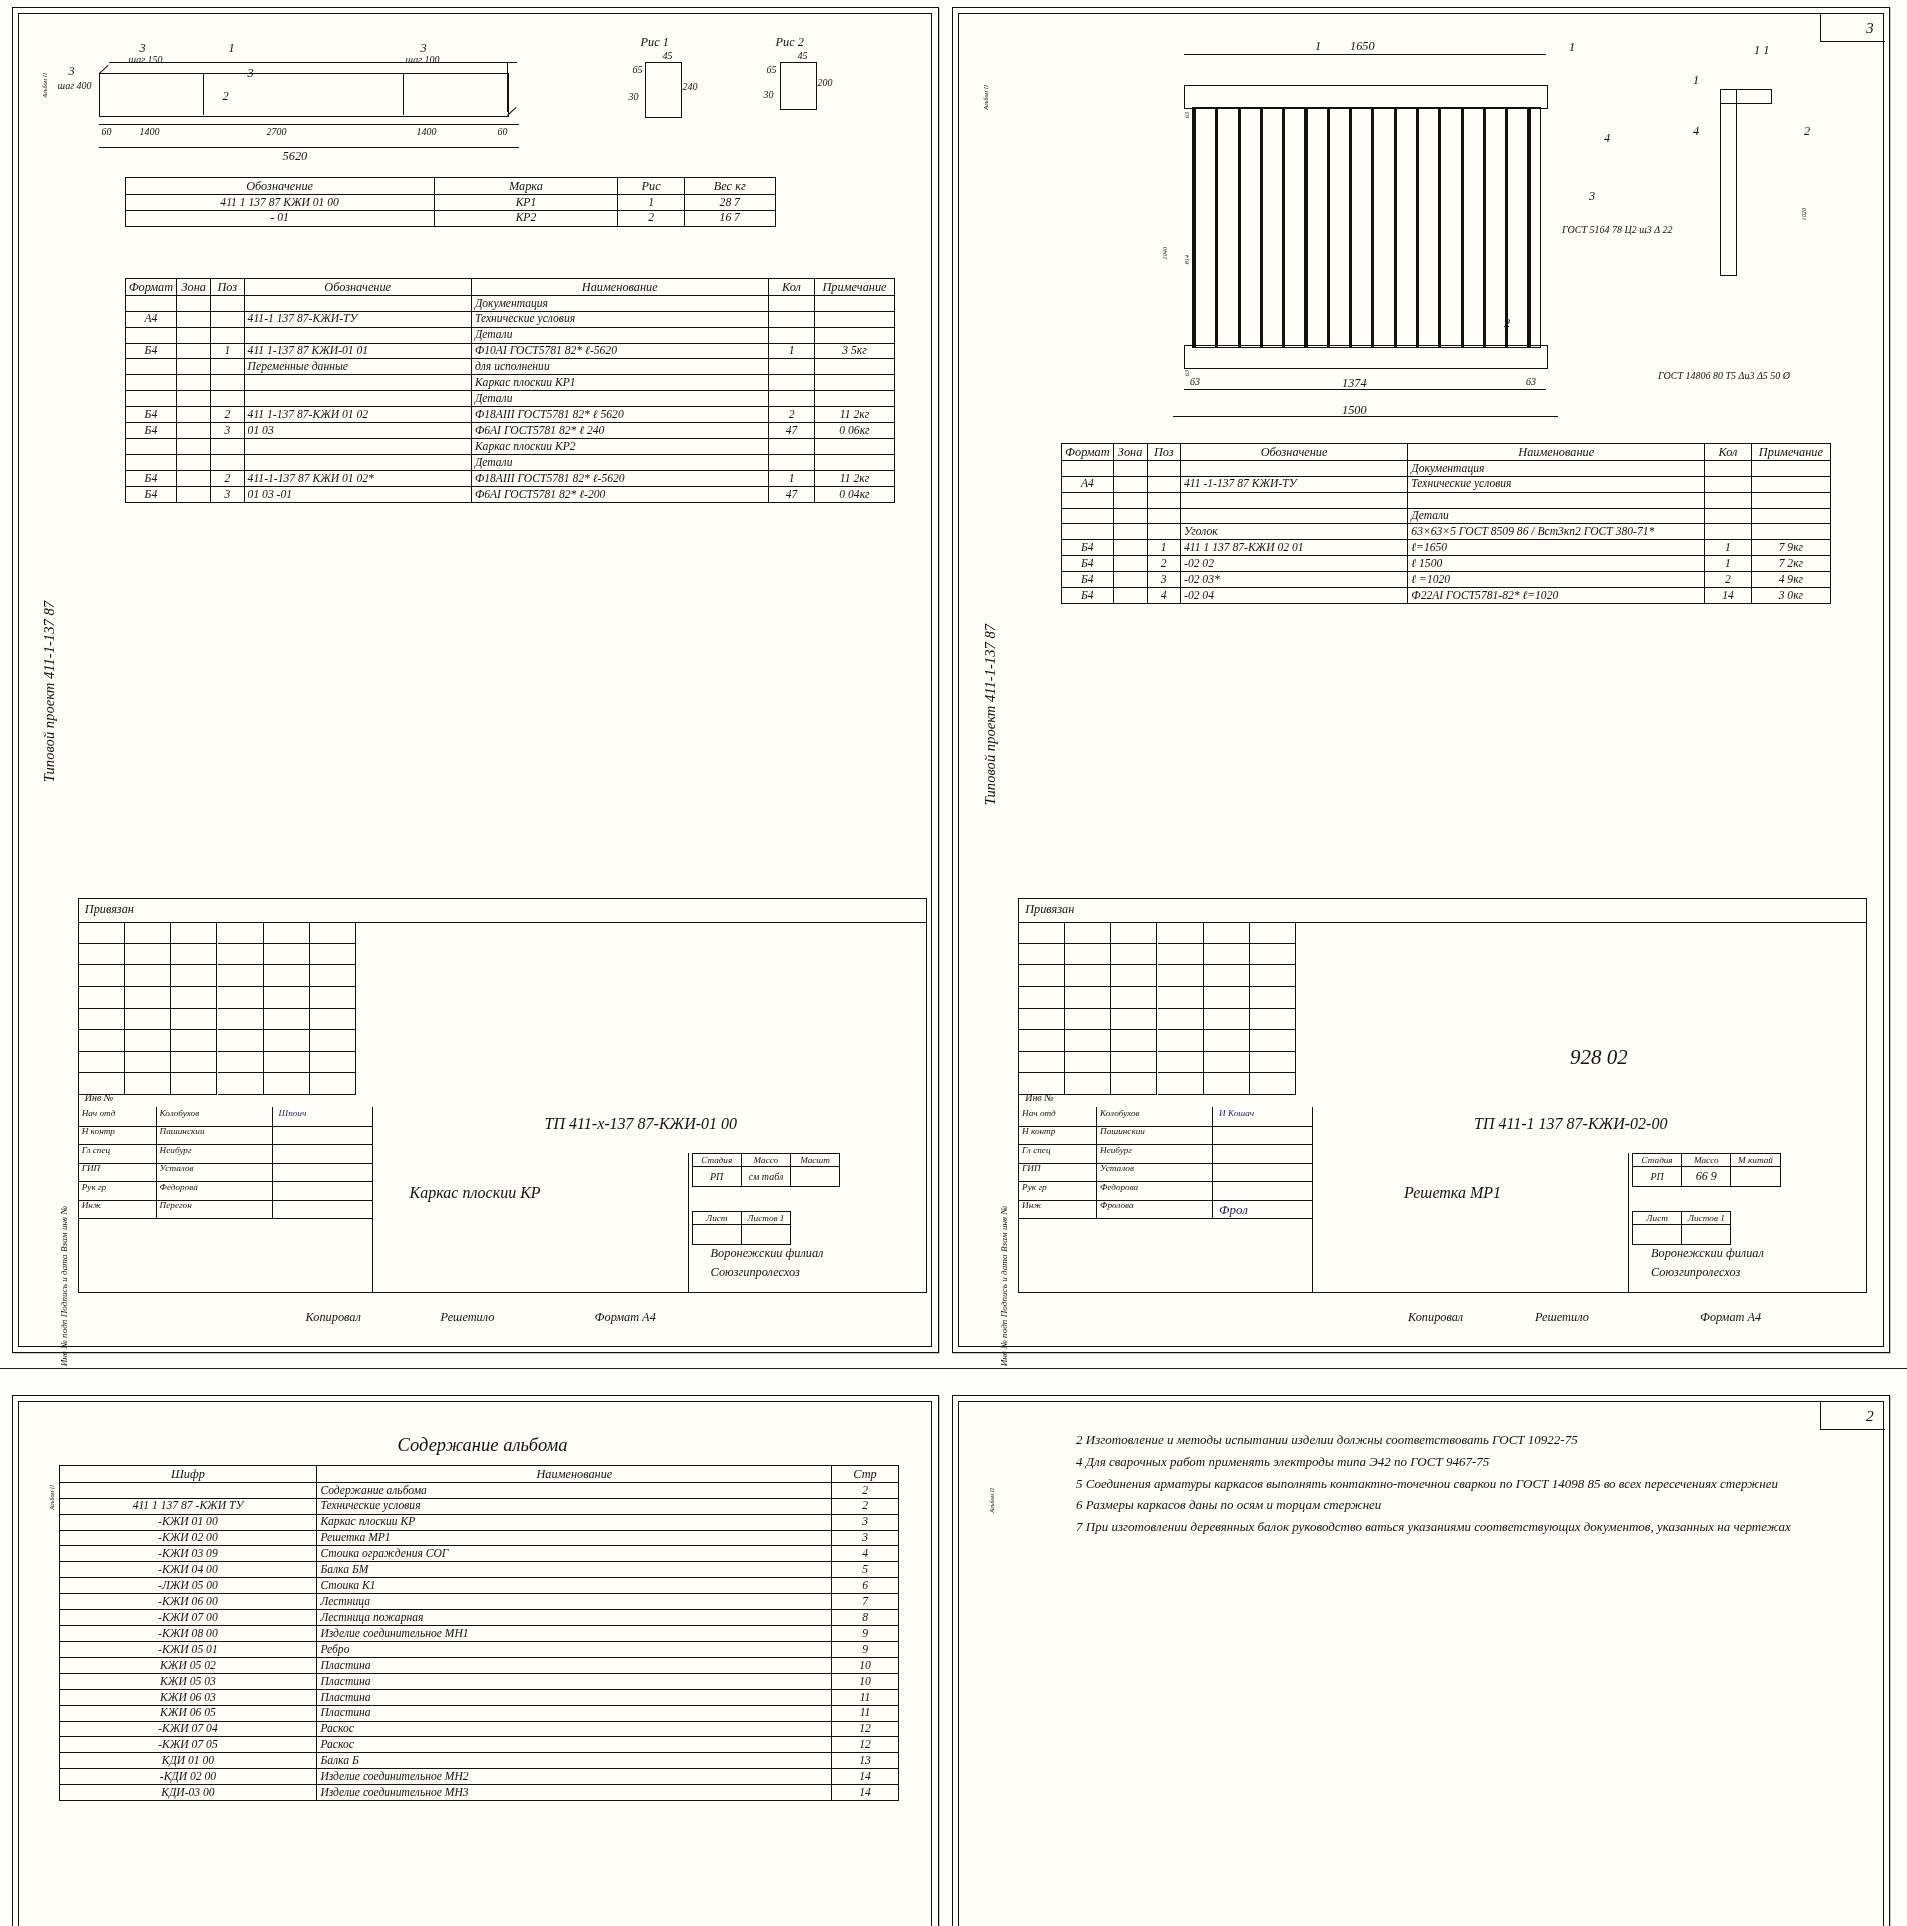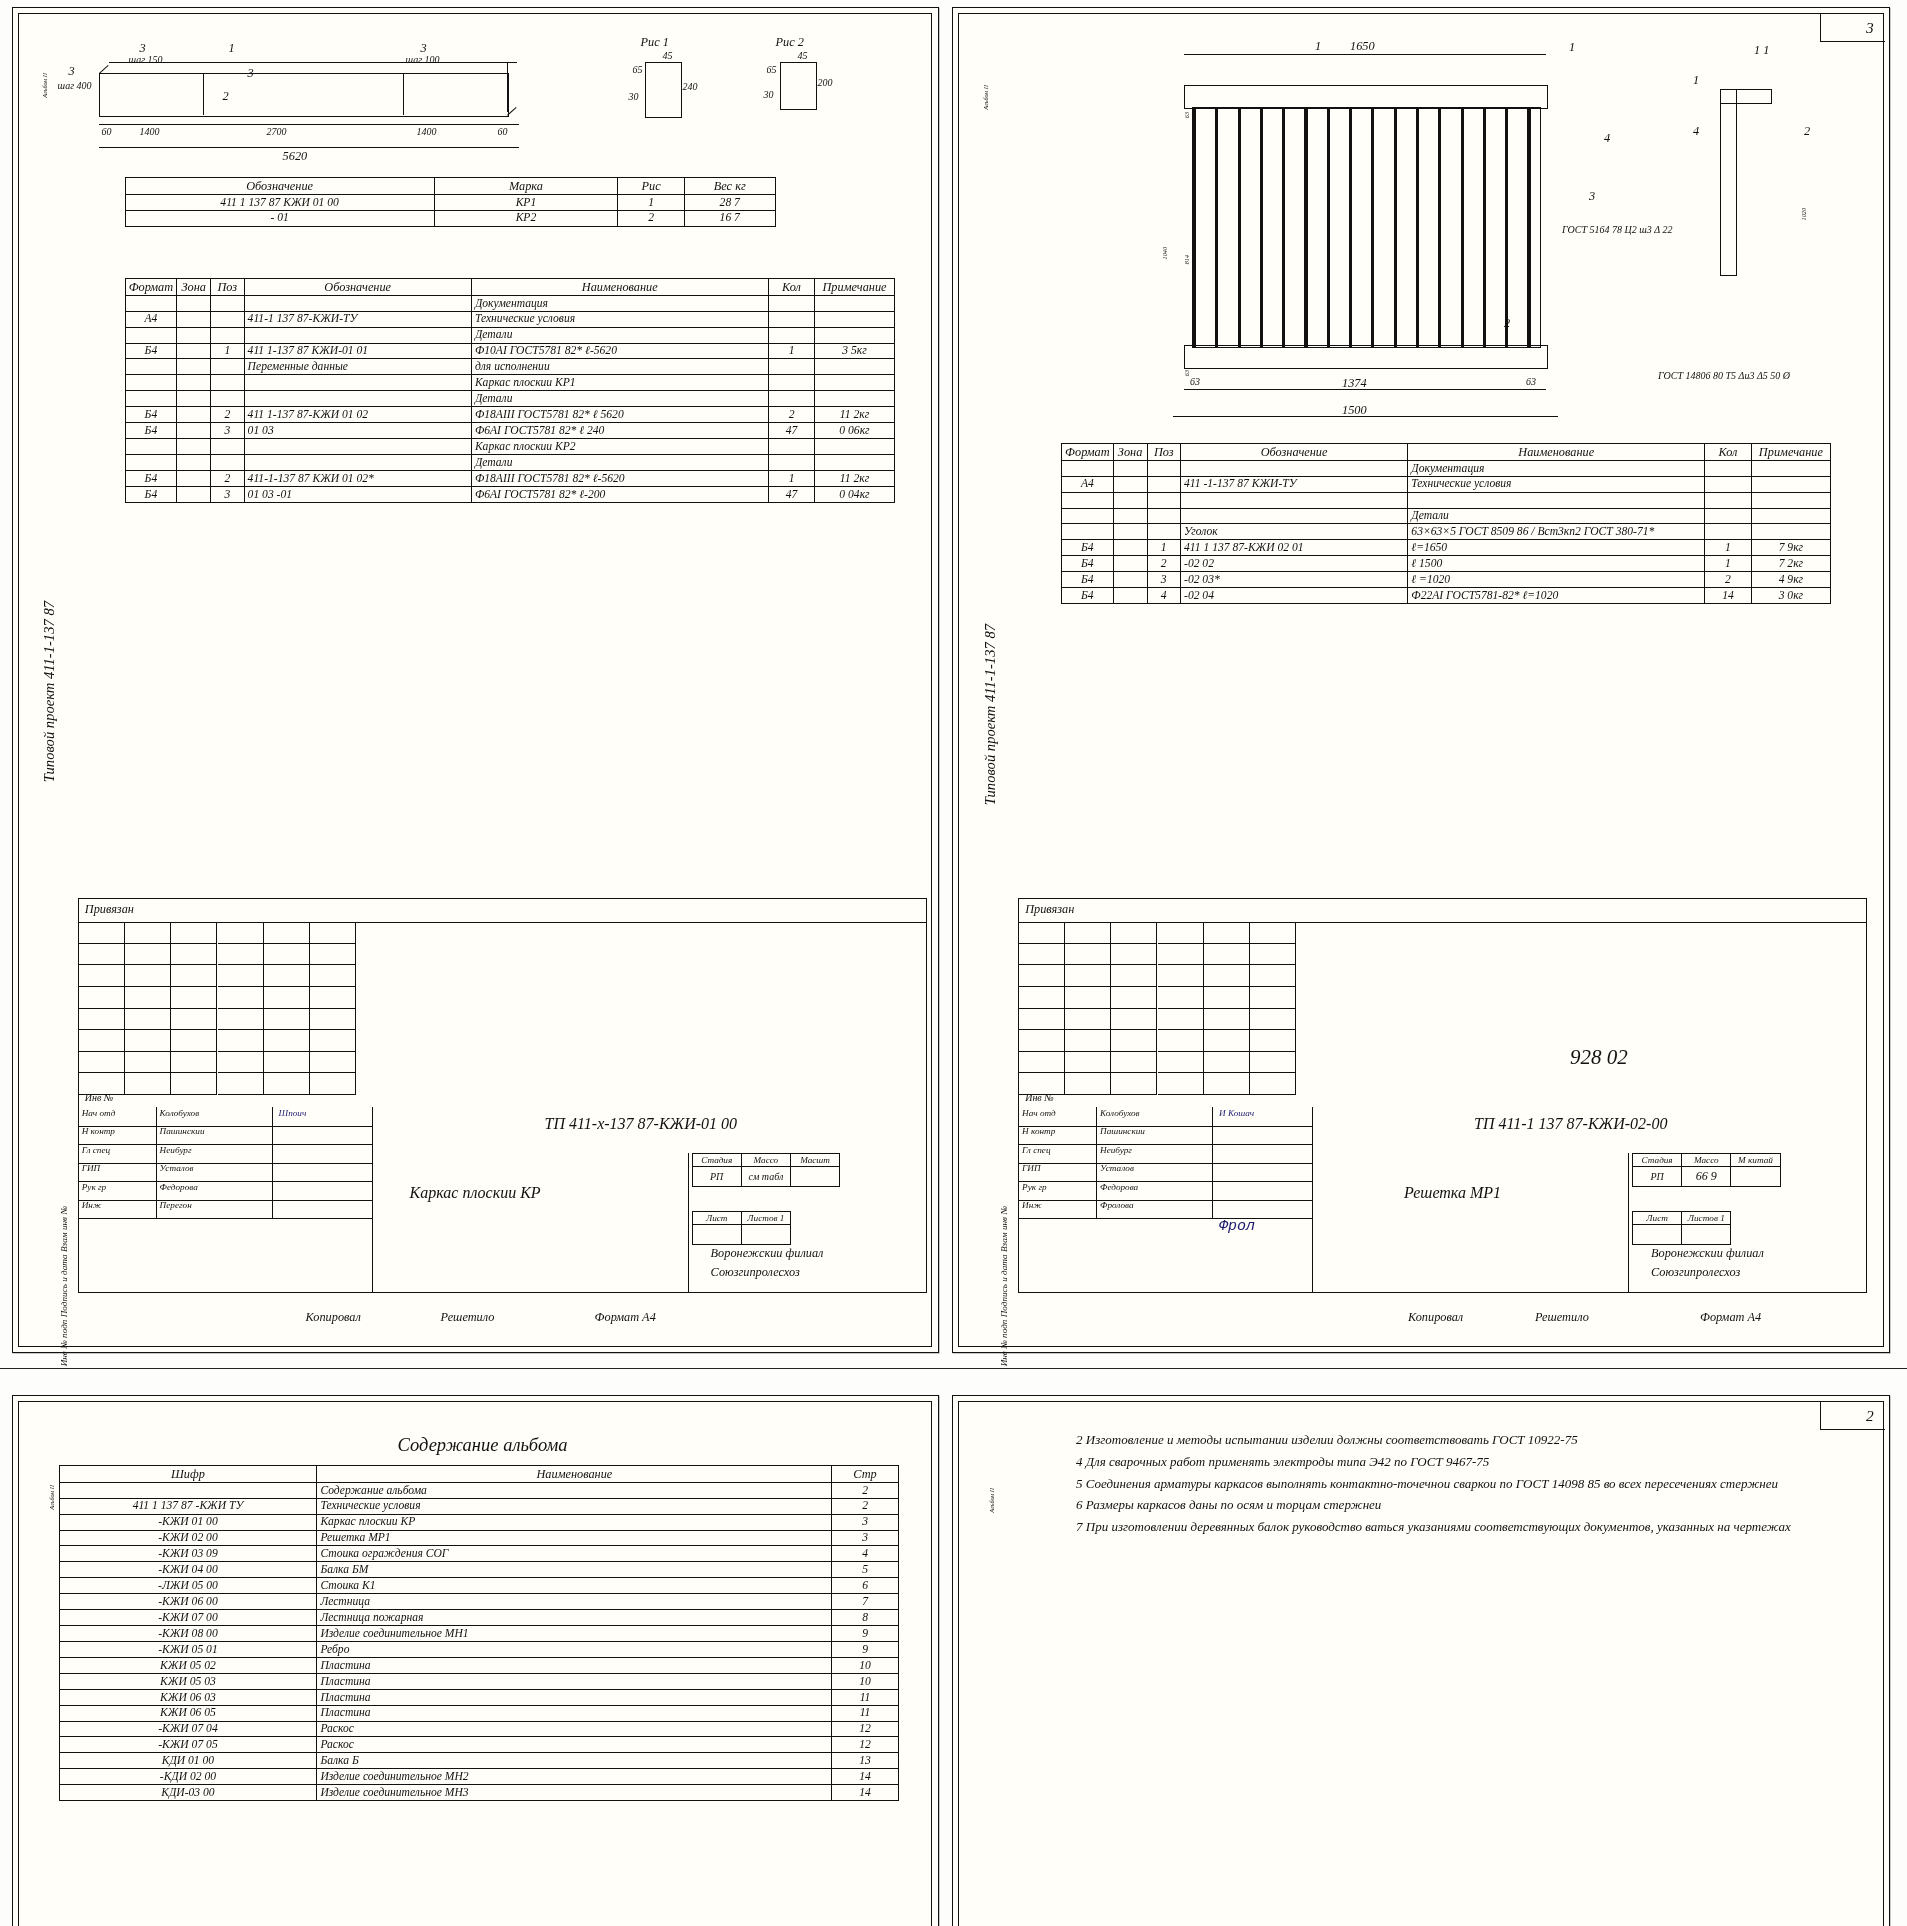--- a/index.html
+++ b/index.html
@@ -622,21 +622,21 @@
           <div style="position:absolute;left:0;top:74px;height:18.5px;width:293px;border-bottom:0.8px solid #111;">
             <span style="position:absolute;left:3.1px;top:0.8px;font-size:9.2px;font-style:italic;">Рук гр</span>
             <span style="position:absolute;left:81px;top:0.8px;font-size:9.2px;font-style:italic;">Федорова</span>
             <span class="sig" style="position:absolute;left:200px;top:0.8px;font-size:9.2px;color:#1a1a6e;"></span>
             <span style="position:absolute;left:77px;top:0;width:0.8px;height:18.5px;background:#111;"></span>
             <span style="position:absolute;left:193px;top:0;width:0.8px;height:18.5px;background:#111;"></span>
           </div>
           <div style="position:absolute;left:0;top:92px;height:18.5px;width:293px;border-bottom:0.8px solid #111;">
             <span style="position:absolute;left:3.1px;top:0.8px;font-size:9.2px;font-style:italic;">Инж</span>
             <span style="position:absolute;left:81px;top:0.8px;font-size:9.2px;font-style:italic;">Фролова</span>
-            <span class="sig" style="position:absolute;left:200px;top:19px;font-size:15px;color:#1a1a6e;font-family:Liberation Mono, monospace;">Фрол</span>
+            <span class="sig" style="position:absolute;left:200px;top:3px;font-size:13px;color:#1a1a6e;">Фрол</span>
             <span style="position:absolute;left:77px;top:0;width:0.8px;height:18.5px;background:#111;"></span>
             <span style="position:absolute;left:193px;top:0;width:0.8px;height:18.5px;background:#111;"></span>
           </div>
         </div>
 
       <div class="bigname" style="left:551px;top:146px;font-size:21px;">928 02</div>
       <div class="bigname" style="left:455px;top:216px;">ТП 411-1 137 87-КЖИ-02-00</div>
       <div class="bigname" style="left:385px;top:285px;">Решетка МР1</div>
 
       <table class="tbl" id="s2-stage" style="left:613px;top:254px;">

